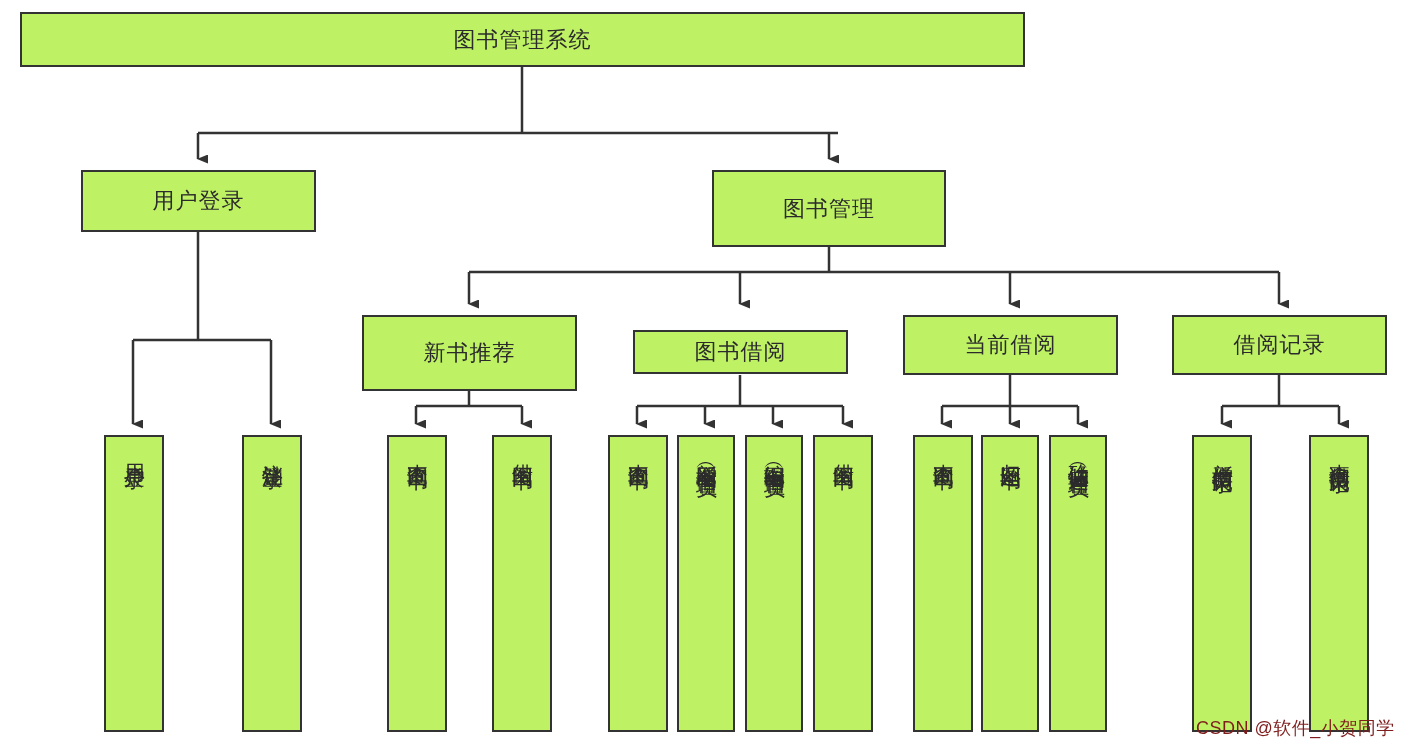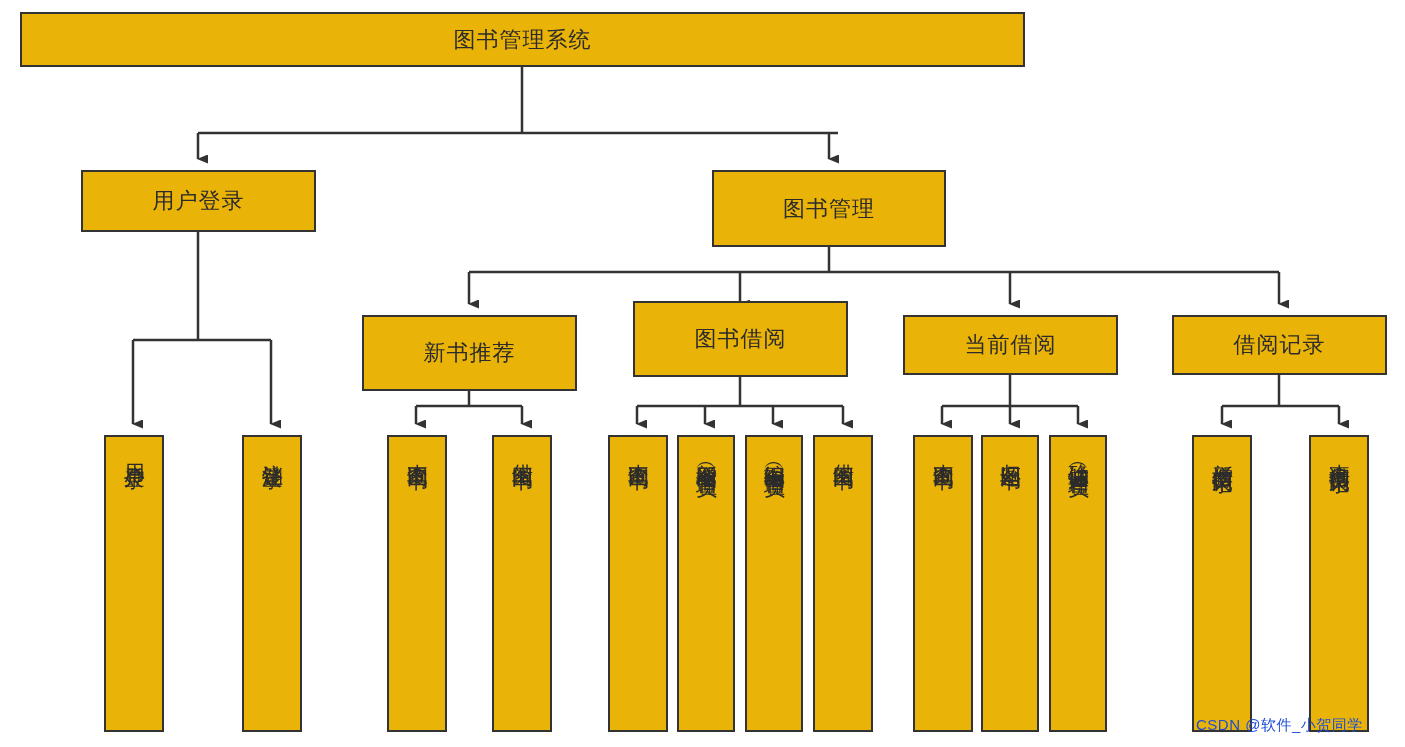--- a/index.html
+++ b/index.html
@@ -9,21 +9,21 @@
     font-family:"Liberation Sans","DejaVu Sans",sans-serif;
     overflow:hidden;
     position:relative;
   }
   #stage{position:absolute;left:0;top:0;width:1405px;height:747px;}
   svg#wires{position:absolute;left:0;top:0;width:1405px;height:747px;}
 
   .node{
     position:absolute;
     box-sizing:border-box;
-    background:#eab308;
+    background:#bef264;
     border:2.5px solid #333333;
     display:flex;
     align-items:center;
     justify-content:center;
     color:#2b2b2b;
     font-family:Liberation Serif, serif;
   }
   .node.h{
     font-size:22px;
     letter-spacing:1px;
@@ -38,22 +38,22 @@
     writing-mode:vertical-rl;
     text-orientation:upright;
     font-size:21px;
     line-height:1.18;
     letter-spacing:2px;
     color:#2b2b2b;
     white-space:nowrap;
   }
   .watermark{
     position:absolute;
-    font-size:15px;
-    color:#1d4ed8;
+    font-size:18px;
+    color:#7f1d1d;
     letter-spacing:0.5px;
     white-space:nowrap;
     pointer-events:none;
   }
 </style>
 </head>
 <body>
 
 <div id="stage">
 
@@ -114,21 +114,21 @@
   <div class="node h" style="left:81px;top:170px;width:235px;height:62px;">
     <span>用户登录</span>
   </div>
   <div class="node h" style="left:712px;top:170px;width:234px;height:77px;">
     <span>图书管理</span>
   </div>
 
   <div class="node h" style="left:362px;top:315px;width:215px;height:76px;">
     <span>新书推荐</span>
   </div>
-  <div class="node h" style="left:633px;top:301px;width:215px;height:76px;">
+  <div class="node h" style="left:633px;top:330px;width:215px;height:44px;">
     <span>图书借阅</span>
   </div>
   <div class="node h" style="left:903px;top:315px;width:215px;height:60px;">
     <span>当前借阅</span>
   </div>
   <div class="node h" style="left:1172px;top:315px;width:215px;height:60px;">
     <span>借阅记录</span>
   </div>
 
   <div class="node v" style="left:104px;top:435px;width:60px;height:297px;">

